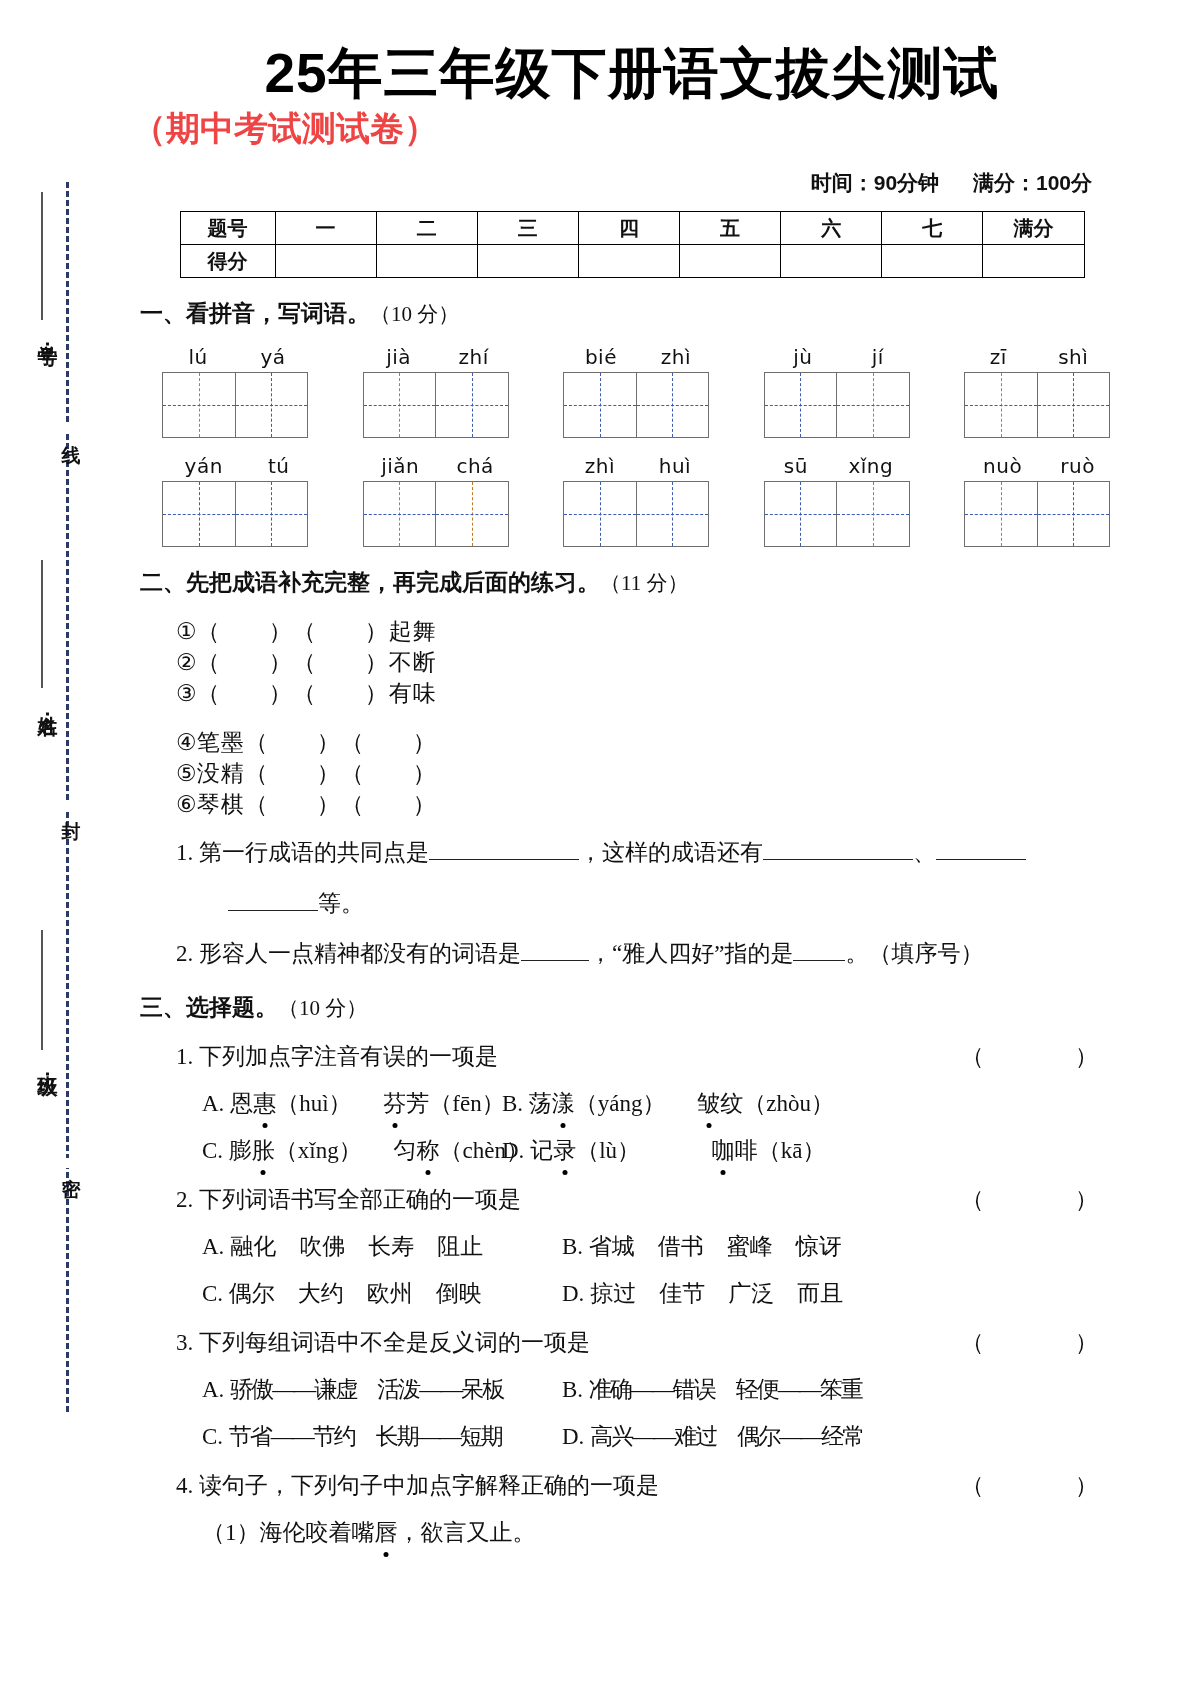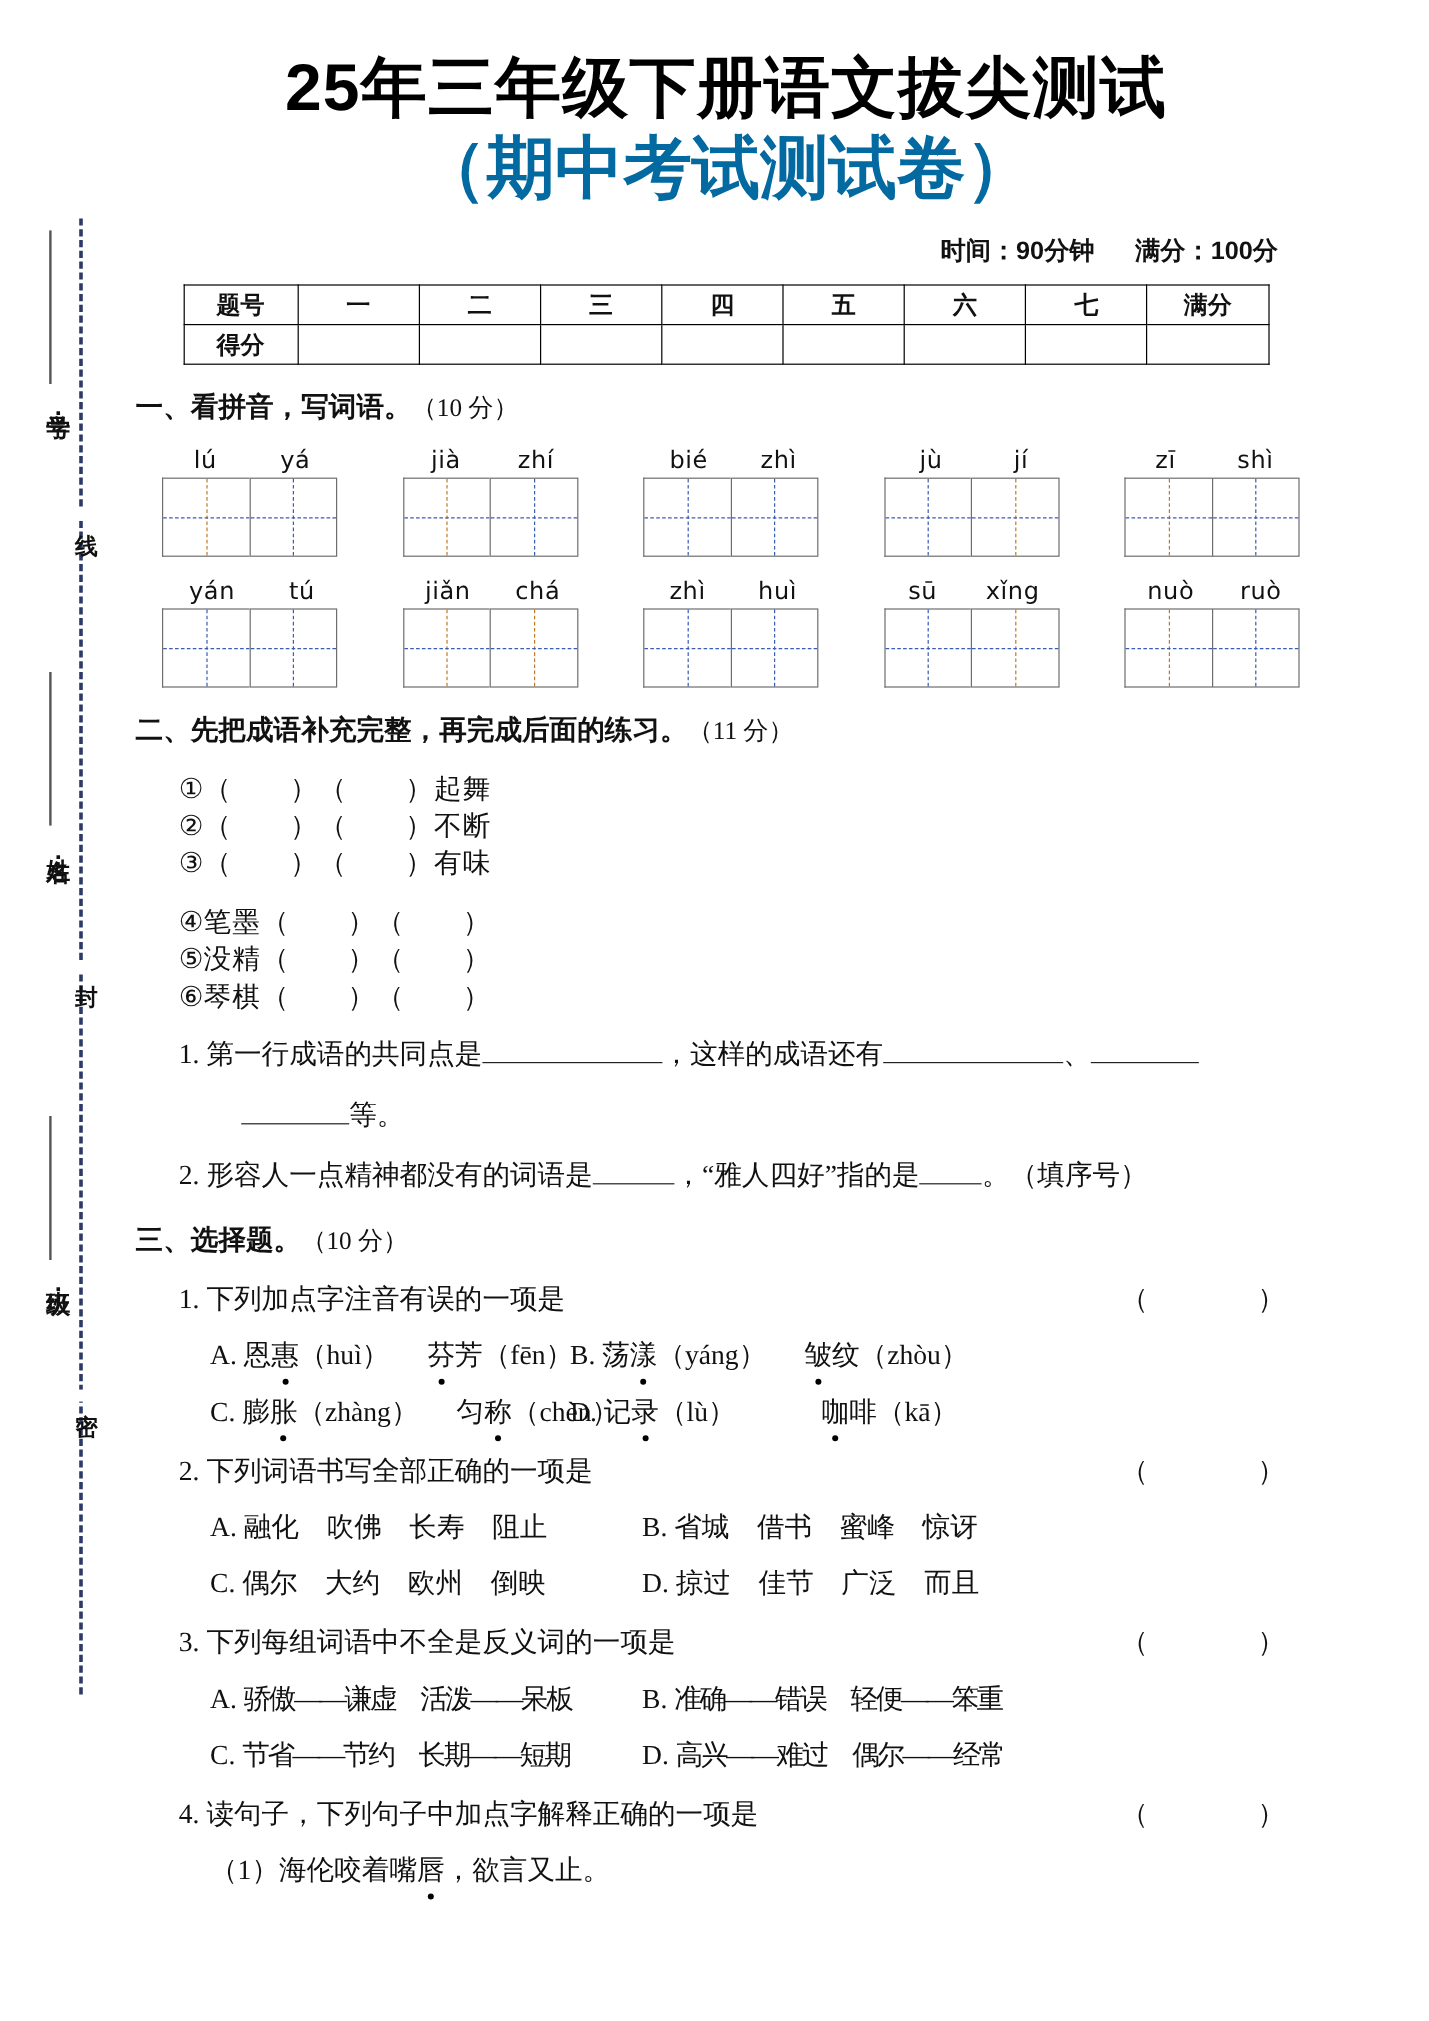--- a/index.html
+++ b/index.html
@@ -40,32 +40,31 @@
     writing-mode: vertical-rl; text-orientation: upright;
     font-family:"Liberation Sans","DejaVu Sans",sans-serif;
     font-size:20px; font-weight:700; letter-spacing:1px; color:#111;
     white-space:nowrap;
   }
   .f1 .rule { top:192px; height:128px; }  .f1 .lbl { top:330px; }
   .f2 .rule { top:560px; height:128px; }  .f2 .lbl { top:700px; }
   .f3 .rule { top:930px; height:120px; }  .f3 .lbl { top:1060px; }
 
   
-  .sheet { position:absolute; left:105px; top:0; width:1000px; height:1392px; }
+  .sheet { position:absolute; left:132px; top:0; width:1000px; height:1392px; }
 
   .title {
     text-align:center;
     font-family:"Liberation Sans","DejaVu Sans",sans-serif;
     font-weight:700; font-size:55px; line-height:1.08;
     letter-spacing:1px; margin-top:44px; color:#000;
   }
   .subtitle {
-    text-align:center;
-    font-family:"Liberation Sans","DejaVu Sans",sans-serif;
-    font-weight:700; font-size:57px; line-height:1.12; margin-top:6px; color:#0369a1;
+    font-family:"Liberation Sans","DejaVu Sans",sans-serif;
+    font-weight:700; font-size:34px; line-height:1.12; margin-top:6px; color:#ef4444;
   }
   .meta {
     text-align:right; padding-right:40px; margin-top:22px;
     font-family:"Liberation Sans","DejaVu Sans",sans-serif;
     font-size:21px; font-weight:600;
   }
   .meta span { margin-left:28px;margin-top:19px; }
 
   table.score {
     border-collapse:collapse; margin:14px auto 0 auto; width:905px;
@@ -352,21 +351,21 @@
     </span>
     <span class="opt w2">
       <span>B.</span>
       <span class="grp"><span>荡</span><span class="dotchar">漾</span><span>（yáng）</span></span>
       <span><span></span><span class="dotchar">皱</span><span>纹（zhòu）</span></span>
     </span>
   </div>
   <div class="opt-row">
     <span class="opt w1">
       <span>C.</span>
-      <span class="grp"><span>膨</span><span class="dotchar">胀</span><span>（zhàng）</span></span>
+      <span class="grp"><span>膨</span><span class="dotchar">胀</span><span>（xǐng）</span></span>
       <span><span>匀</span><span class="dotchar">称</span><span>（chèn）</span></span>
     </span>
     <span class="opt w2">
       <span>D.</span>
       <span class="grp"><span>记</span><span class="dotchar">录</span><span>（lù）</span></span>
       <span style="margin-left:40px;"><span></span><span class="dotchar">咖</span><span>啡（kā）</span></span>
     </span>
   </div>
 
   <div class="choice-q">

